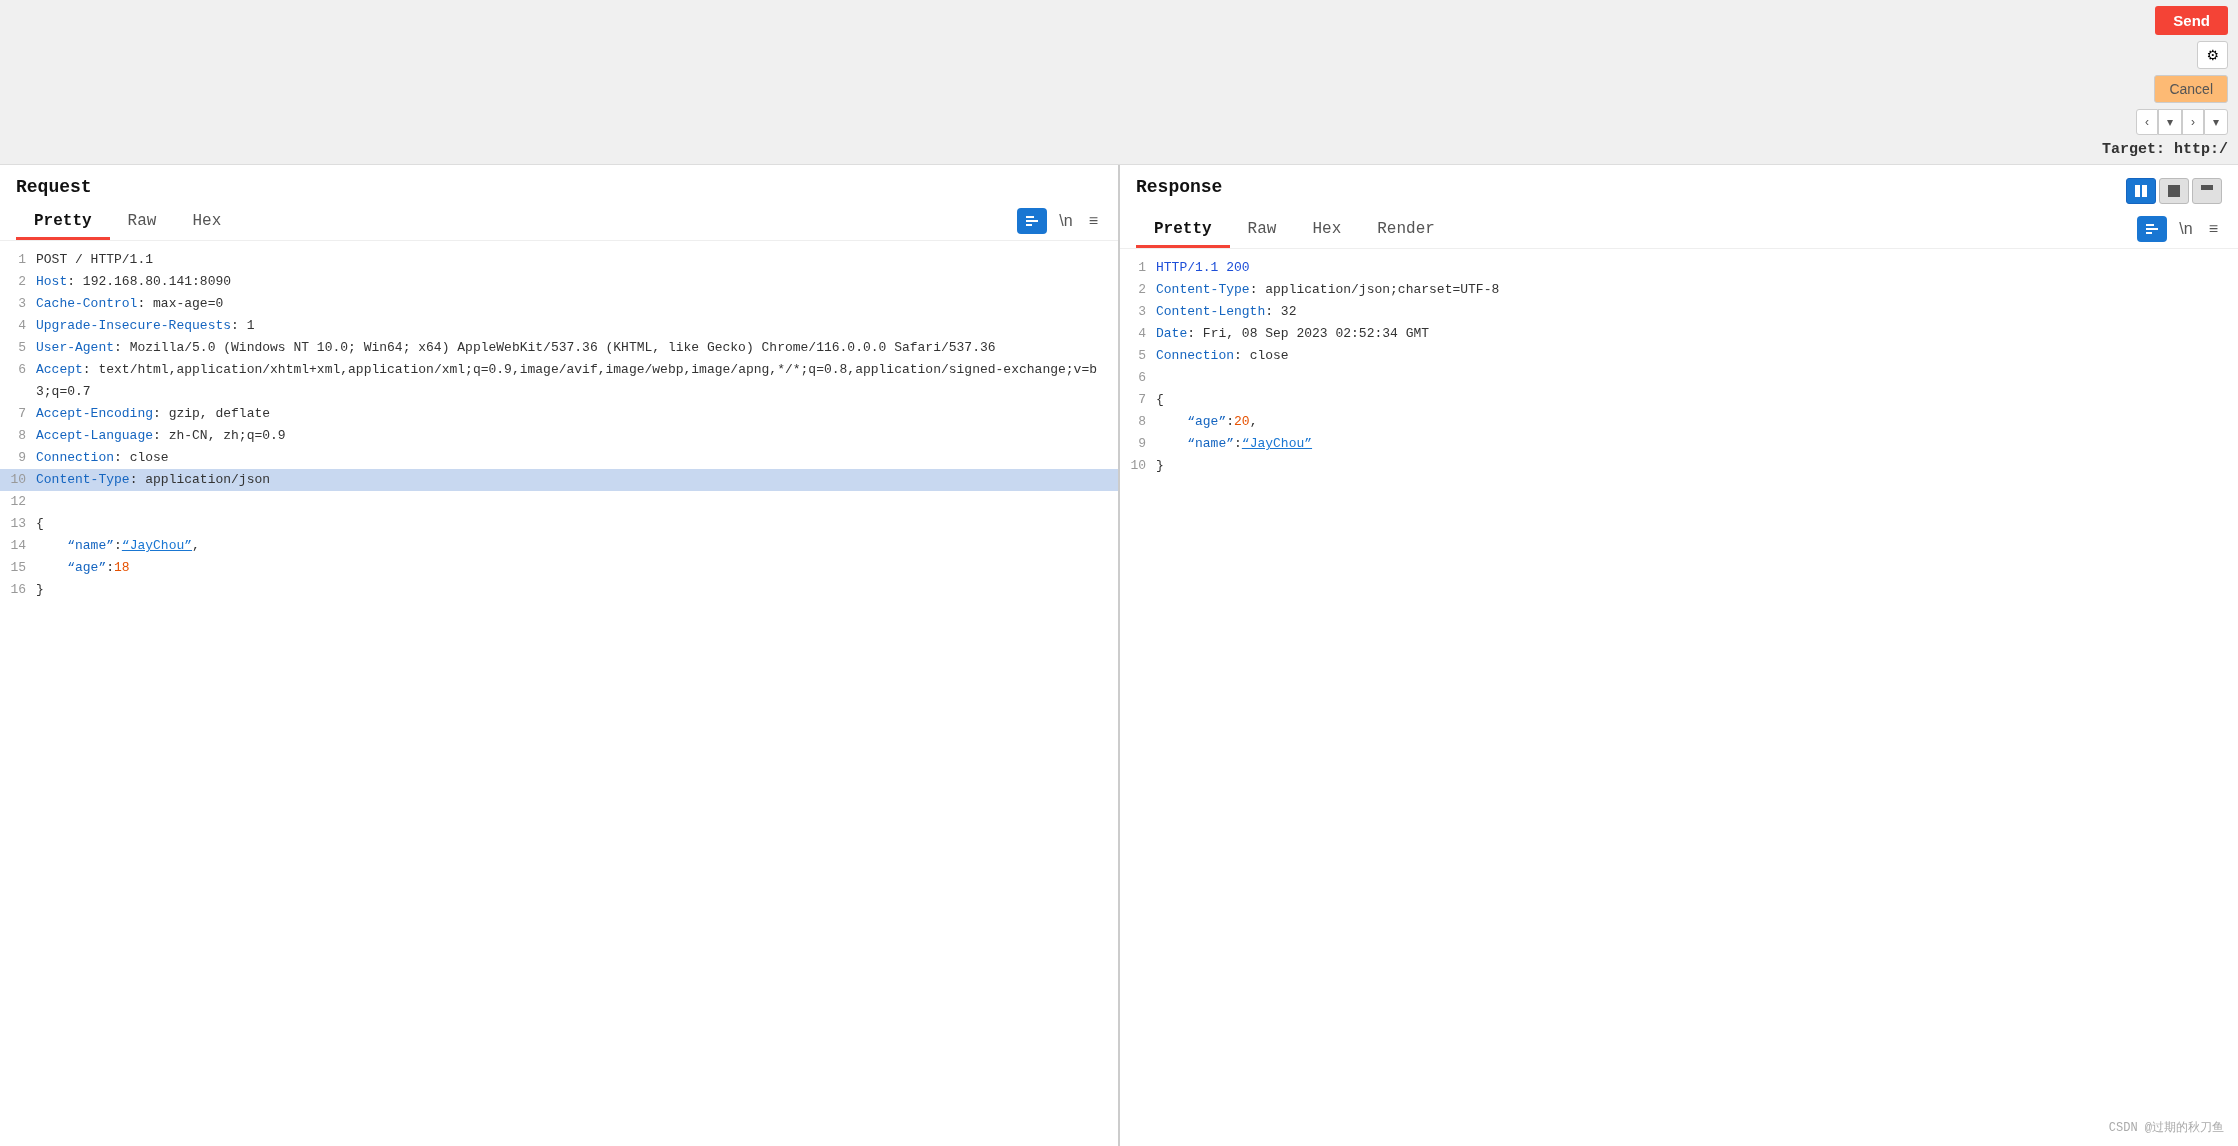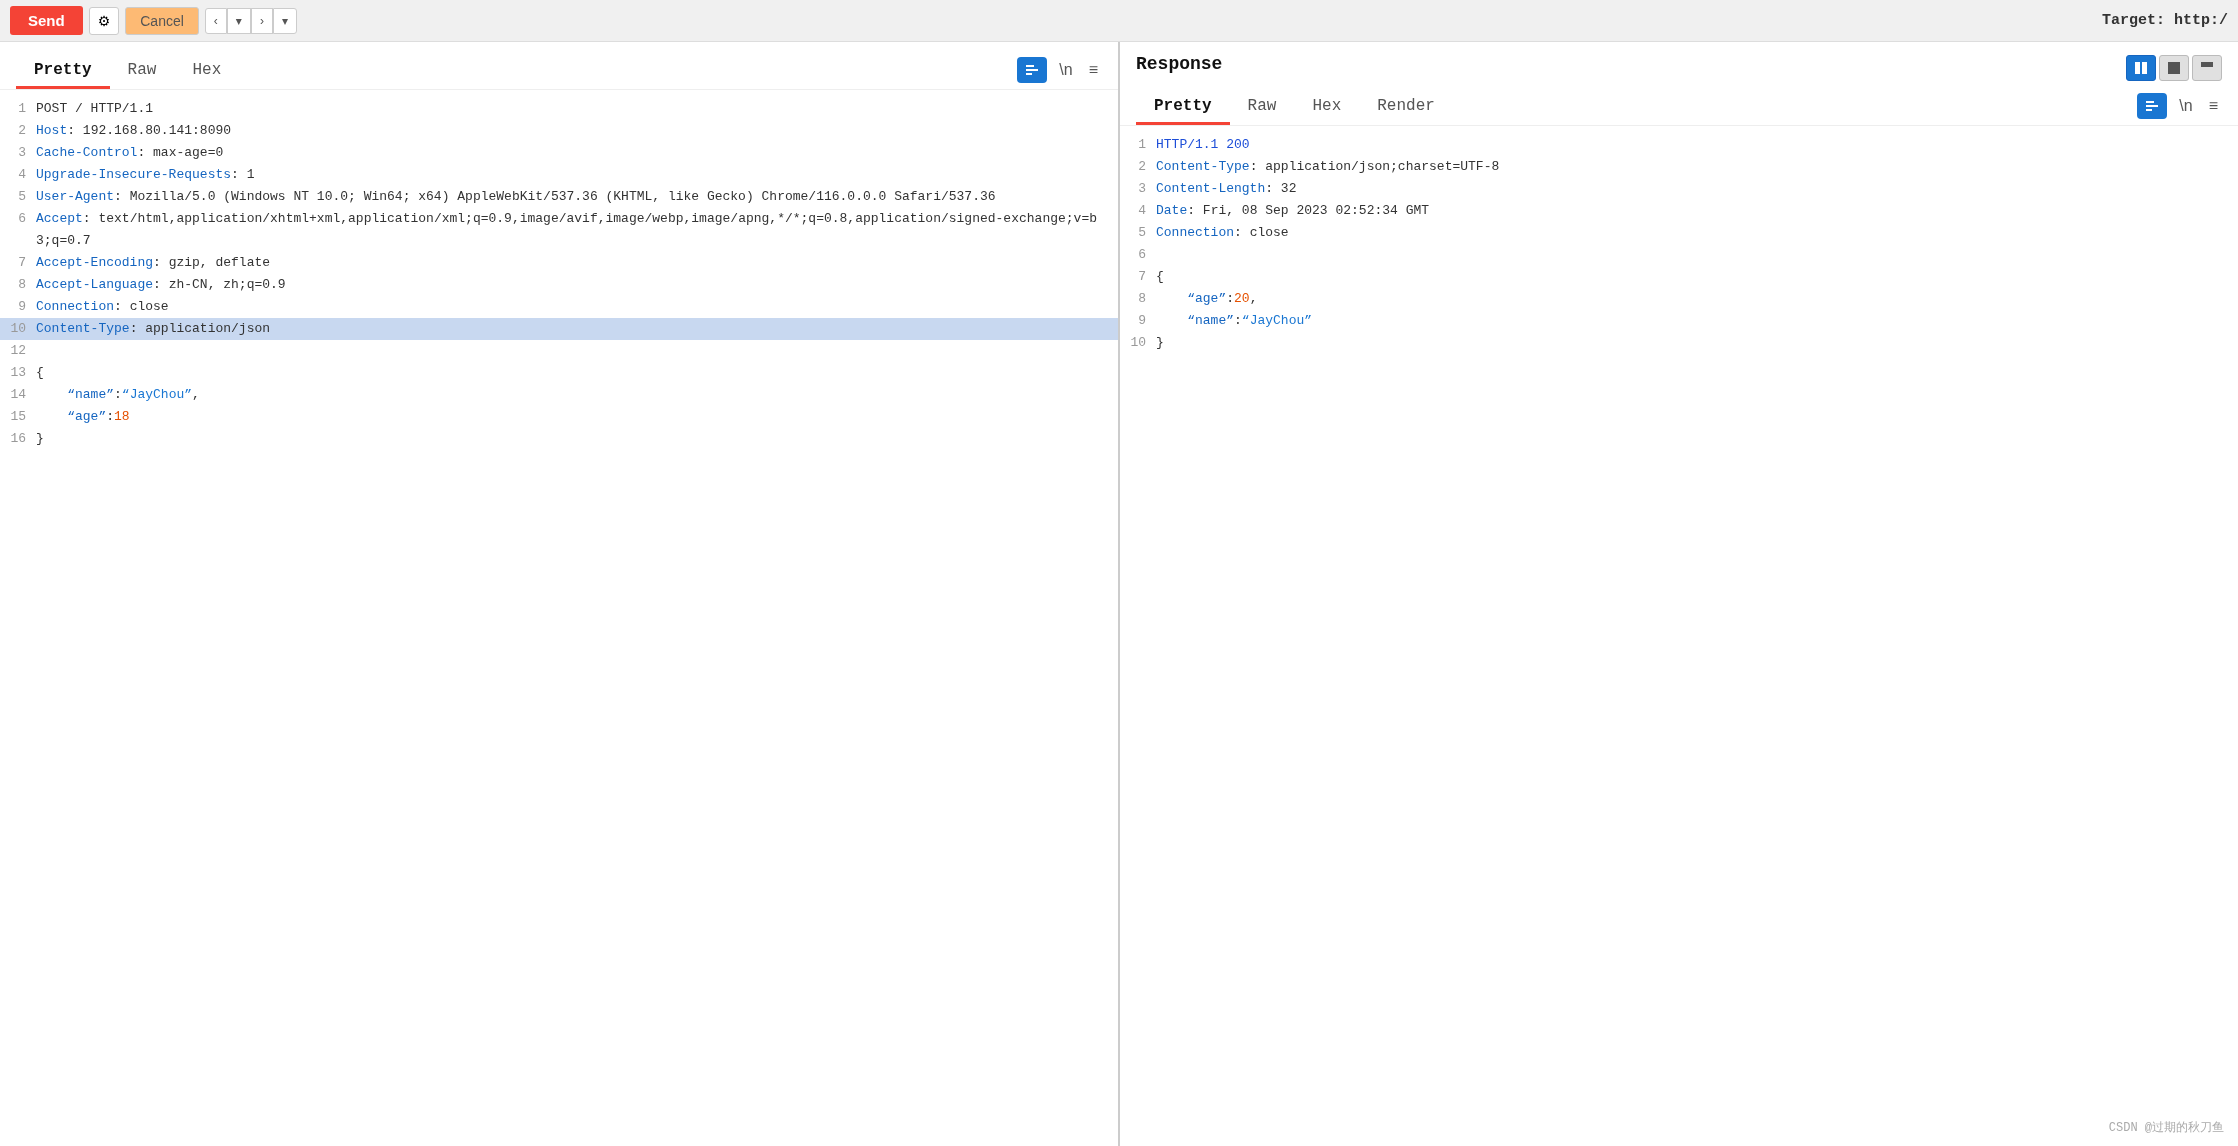--- a/index.html
+++ b/index.html
@@ -6,25 +6,26 @@
     body {
       font-family: 'Courier New', Courier, monospace;
       background: #f5f5f5;
       font-size: 14px;
       color: #333;
     }
 
     
     .toolbar {
       display: flex;
-      align-items: center;
+      align-items: flex-end;
       padding: 6px 10px;
       background: #f0f0f0;
       border-bottom: 1px solid #ddd;
       gap: 6px;
+      flex-direction: column;
     }
     .btn-send {
       background: #f44336;
       color: #fff;
       border: none;
       padding: 6px 18px;
       font-size: 15px;
       font-weight: bold;
       border-radius: 3px;
       cursor: pointer;
@@ -178,21 +179,21 @@
       white-space: pre-wrap;
       word-break: break-all;
     }
 
     
     .key { color: #1565c0; }
     .val { color: #333; }
     .method { color: #333; }
     .status { color: #1d4ed8; }
     .json-key { color: #1565c0; }
-    .json-str { color: #1976d2; }
+    .json-str { color: #1976d2; text-decoration: underline; }
     .json-num { color: #e65100; }
 
     
     .view-toggle {
       display: flex;
       gap: 3px;
     }
     .view-btn {
       background: #e0e0e0;
       border: 1px solid #bbb;
@@ -233,20 +234,21 @@
     <button class="btn-nav">›</button>
     <button class="btn-nav">▾</button>
   </div>
   <span class="target-label">Target: http:/</span>
 </div>
 
 <div class="main-area">
 
   <div class="panel">
     <div class="panel-header">
+      <div class="panel-title">Request</div>
       <div class="tab-bar">
         <div class="tab active">Pretty</div>
         <div class="tab">Raw</div>
         <div class="tab">Hex</div>
         <div class="tab-actions">
           <button class="icon-btn">
             <svg width="16" height="16" viewBox="0 0 16 16" fill="white">
                 <rect x="2" y="3" width="8" height="2"></rect>
                 <rect x="2" y="7" width="12" height="2"></rect>
                 <rect x="2" y="11" width="6" height="2"></rect>

